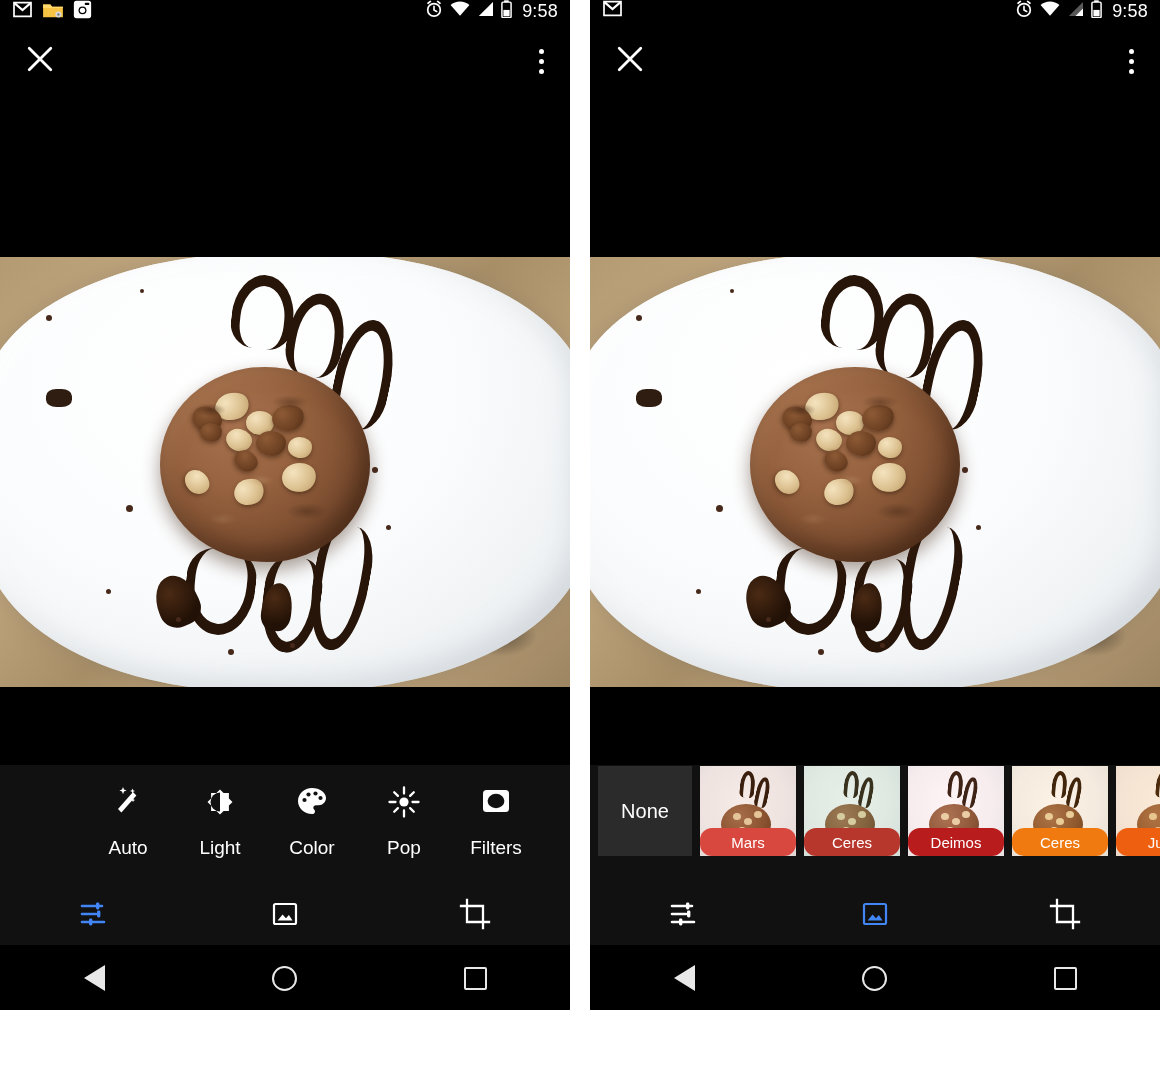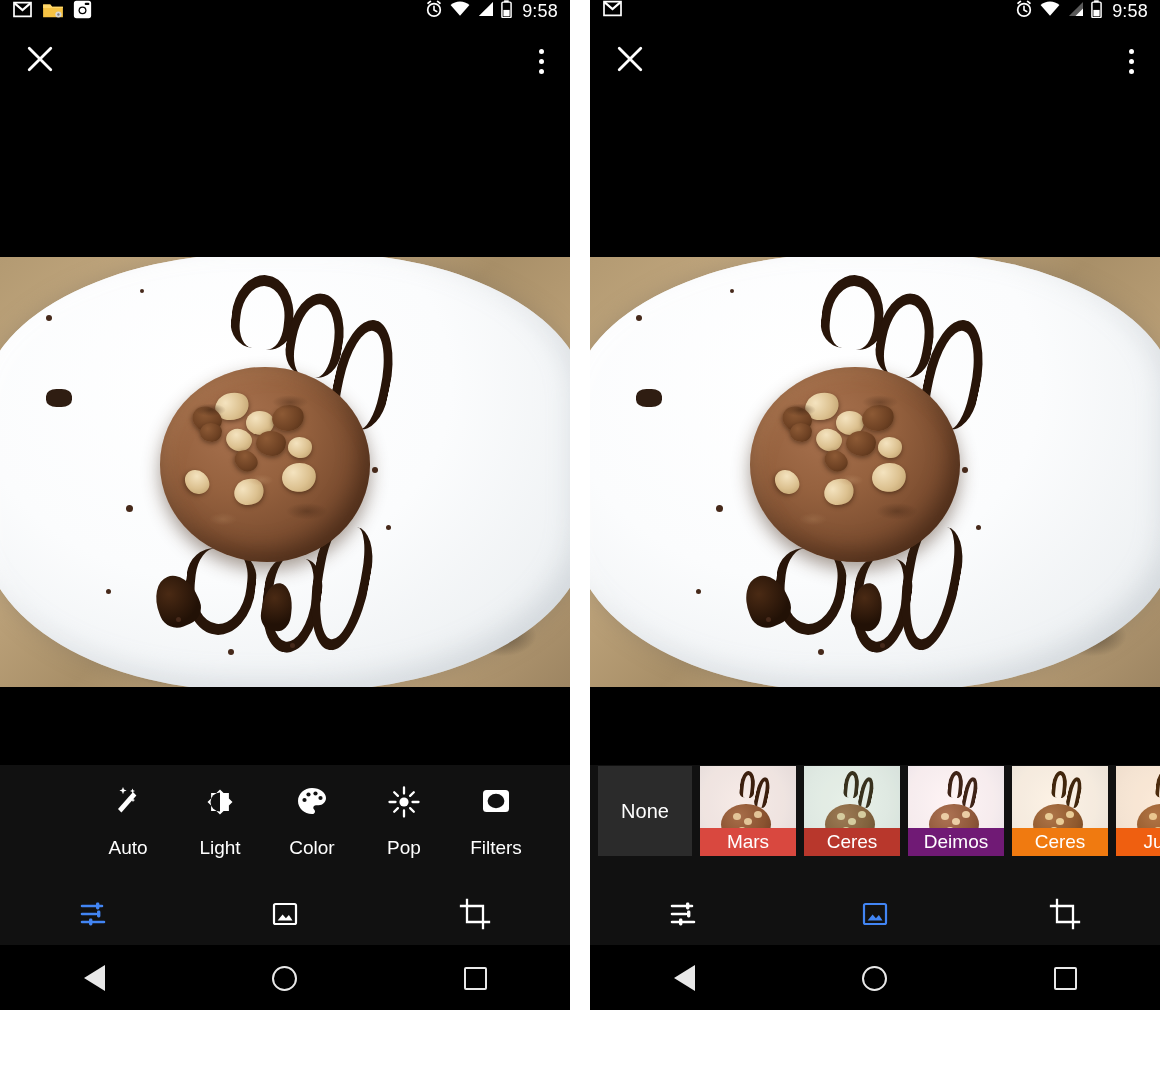--- a/index.html
+++ b/index.html
@@ -161,21 +161,21 @@
     background: #e9d4a6;
   }
   .f-thumb .mini-hook {
     position: absolute; border: 4px solid #2a1708;
     border-bottom: 0; border-radius: 60% 60% 40% 40% / 70% 70% 30% 30%;
   }
   .f-thumb .tint { position: absolute; inset: 0; }
   .f-name {
     position: absolute; left: 0; right: 0; bottom: 0; height: 28px;
     display: flex; align-items: center; justify-content: center;
-    color: #fff; font-size: 19px;
+    color: #fff; font-size: 15px; border-radius: 12px;
   }
 
   
   .navbar {
     position: absolute; left: 0; right: 0; bottom: 0; height: 64px;
     background: #000; display: flex; align-items: center; justify-content: space-around;
   }
   .nav-back {
     width: 0; height: 0; border-top: 13px solid transparent;
     border-bottom: 13px solid transparent; border-right: 21px solid #e8e8e8;
@@ -557,21 +557,21 @@
             <div class="mini-bg"></div>
             <div class="mini-hook" style="left:42%; top:6%; width:16%; height:30%; transform:rotate(6deg);"></div>
             <div class="mini-hook" style="left:58%; top:12%; width:14%; height:34%; transform:rotate(12deg);"></div>
             <div class="mini-cake"></div>
             <span class="mini-nut" style="left:34%; top:52%;"></span>
             <span class="mini-nut" style="left:46%; top:58%;"></span>
             <span class="mini-nut" style="left:56%; top:50%;"></span>
             <span class="mini-nut" style="left:40%; top:68%;"></span>
             <div class="tint" style="background:rgba(255,150,160,0.10);"></div>
           </div>
-          <div class="f-name" style="background:#701a75;margin-top:16px;">Deimos</div>
+          <div class="f-name" style="background:#b91c1c;margin-top:16px;">Deimos</div>
         </div>
 
         <div class="f-tile">
           <div class="f-thumb">
             <div class="mini-bg"></div>
             <div class="mini-hook" style="left:42%; top:6%; width:16%; height:30%; transform:rotate(6deg);"></div>
             <div class="mini-hook" style="left:58%; top:12%; width:14%; height:34%; transform:rotate(12deg);"></div>
             <div class="mini-cake"></div>
             <span class="mini-nut" style="left:34%; top:52%;"></span>
             <span class="mini-nut" style="left:46%; top:58%;"></span>

